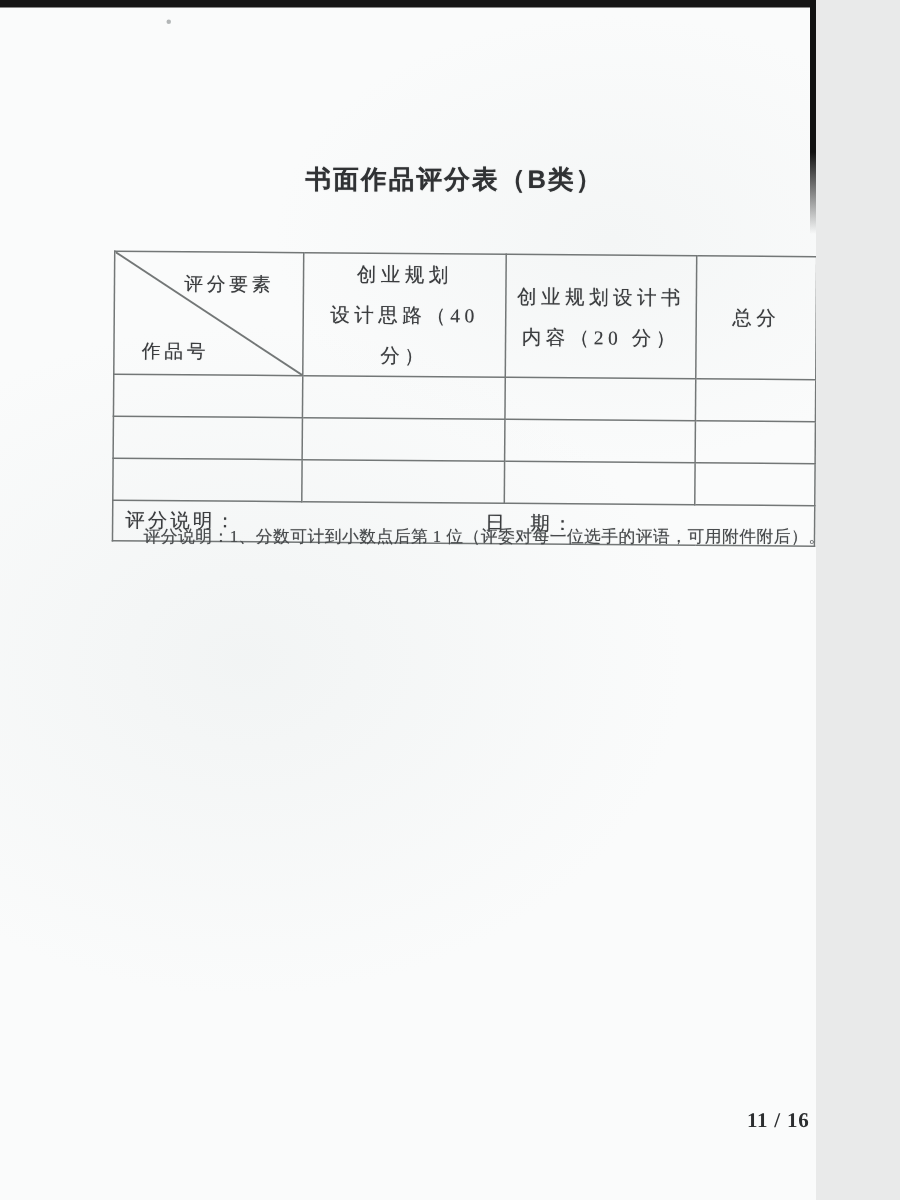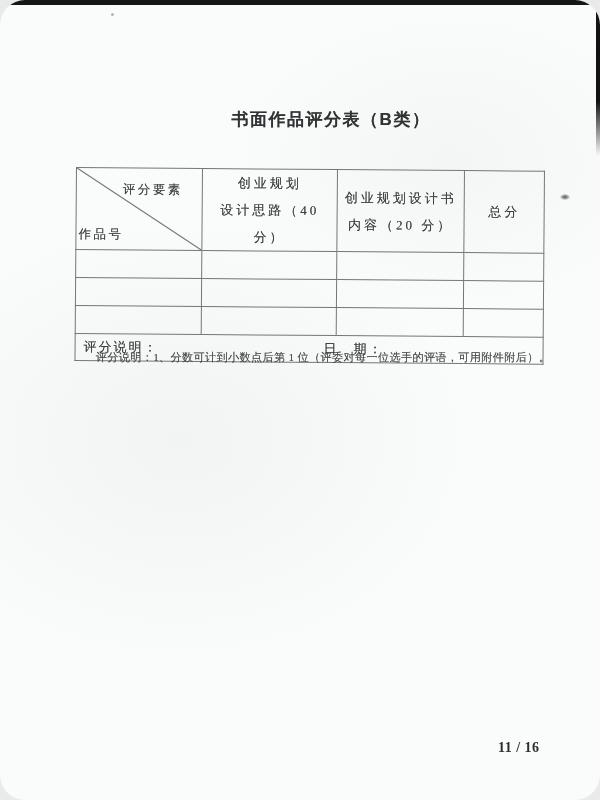--- a/index.html
+++ b/index.html
@@ -2,27 +2,26 @@
 <html><head>
 <meta charset="utf-8">
 <style>
   * { margin:0; padding:0; box-sizing:border-box; }
   html,body { width:600px; height:800px; }
   body {
     font-family:"Liberation Serif","DejaVu Serif",serif;
     background:#e9eaea;
   }
   .page {
-    position:relative; width:600px; height:800px; overflow:hidden;
+    position:relative; width:544px; height:800px; overflow:hidden;
     background:
       radial-gradient(ellipse 420px 320px at 30% 55%, rgba(232,236,236,0.45), rgba(232,236,236,0) 70%),
       radial-gradient(ellipse 300px 200px at 75% 20%, rgba(238,241,241,0.5), rgba(238,241,241,0) 75%),
       #fafbfb;
     color:#3b3d3f;
-    border-radius:25px;
   }
   
   .edge-top { position:absolute; top:0; left:0; width:600px; height:5px; background:#161616; }
   .edge-right { position:absolute; top:0; right:0; width:4px; height:156px;
     background:linear-gradient(to bottom, #121212 65%, rgba(18,18,18,0)); }
   .smudge { position:absolute; left:560px; top:194px; width:10px; height:6px; border-radius:50%;
     background:radial-gradient(ellipse at center, rgba(70,66,60,0.9), rgba(120,115,105,0.4) 55%, rgba(120,115,105,0) 78%);
     filter:blur(0.4px); }
   .speck { position:absolute; left:111px; top:13px; width:3px; height:3px; border-radius:50%;
     background:rgba(120,125,128,0.55); }
@@ -43,21 +42,21 @@
     text-shadow:0 0 0.5px rgba(59,61,63,0.55);
   }
   .scoring-table td { border:1px solid #737777; padding:0; }
 
   .hdr-cell { height:60px; text-align:center; vertical-align:middle;
     letter-spacing:3px; line-height:27px; }
 
   .corner-cell { position:relative; height:60px; }
   .corner-cell svg { position:absolute; left:0; top:0; width:100%; height:100%; display:block; }
   .corner-top { position:absolute; top:13px; right:19px; font-size:12.5px; letter-spacing:2.5px; }
-  .corner-bottom { position:absolute; bottom:6px; left:2px; font-size:12.5px; letter-spacing:2.5px; }
+  .corner-bottom { position:absolute; bottom:6px; left:18px; font-size:12.5px; letter-spacing:2.5px; }
 
   .body-row td { height:28px; }
 
   .footer-cell { position:relative; height:27px; }
   .sig-label { position:absolute; left:8px; top:50%; transform:translateY(-50%);
     letter-spacing:2px; white-space:nowrap; }
   .date-label { position:absolute; left:248px; top:50%; transform:translateY(-50%);
     letter-spacing:2px; white-space:nowrap; }
 
   .note-line {

